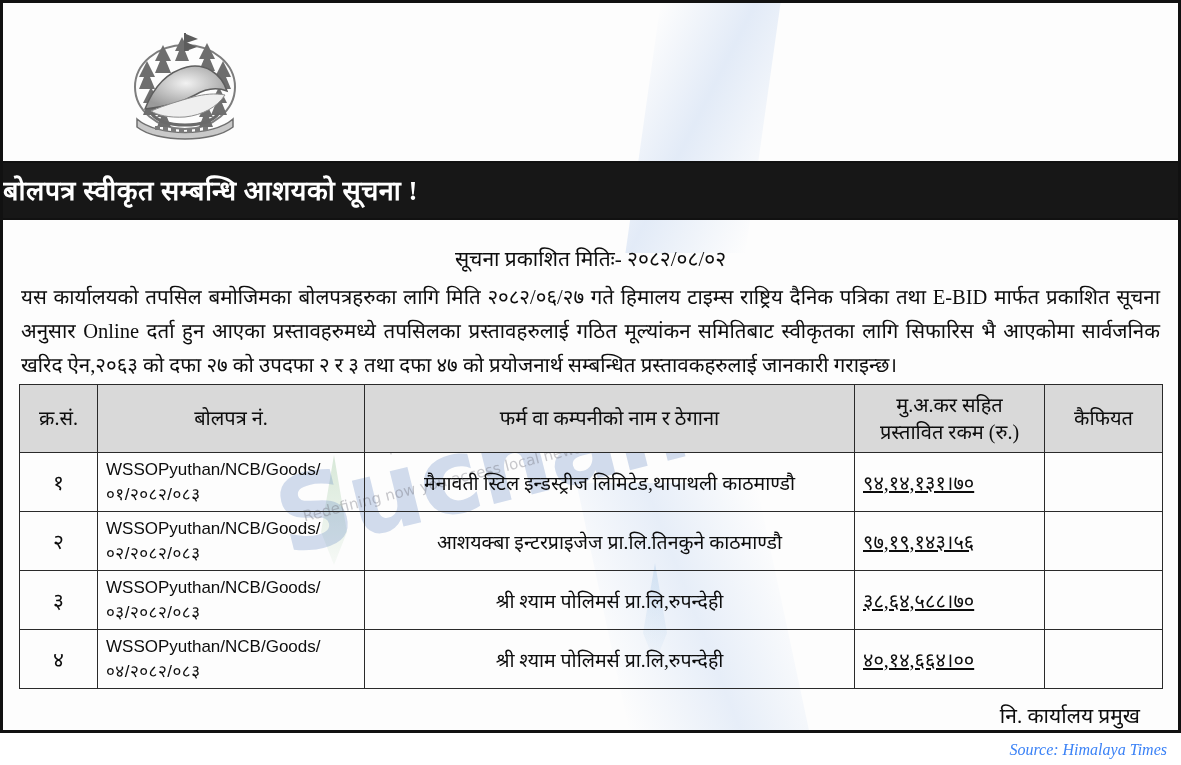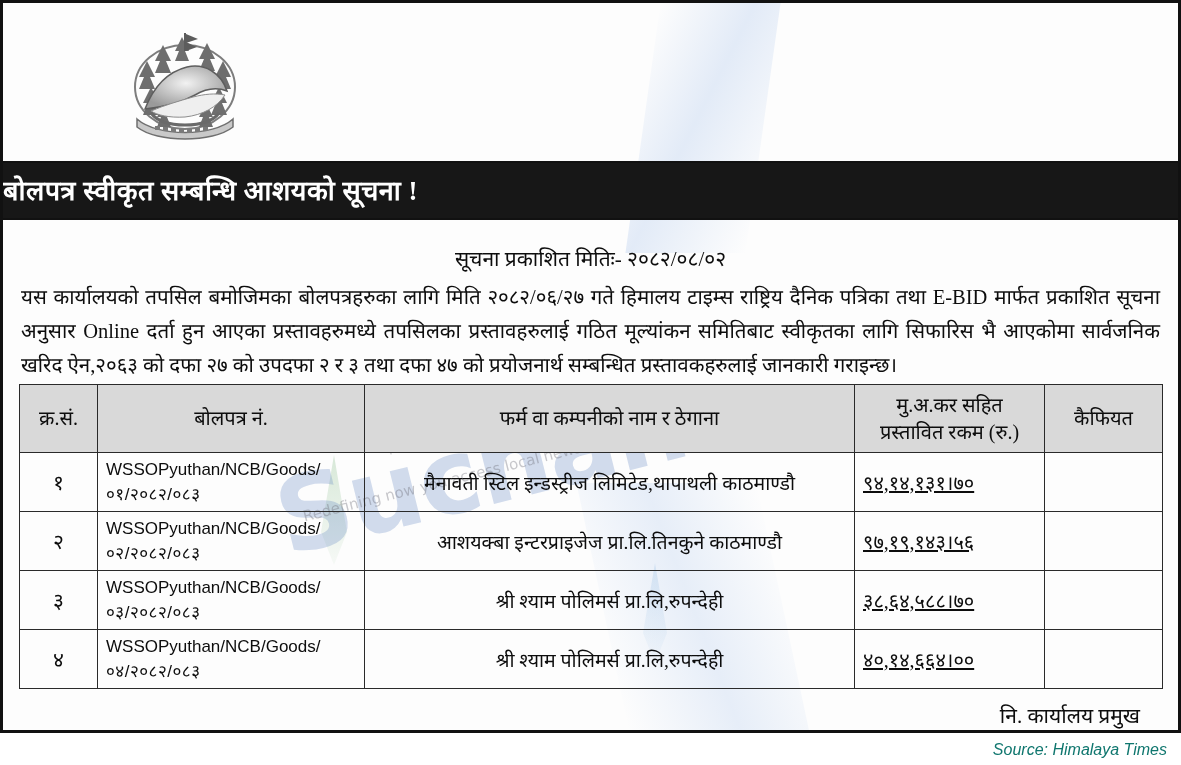--- a/index.html
+++ b/index.html
@@ -224,24 +224,24 @@
     text-align: right;
     font-size: 21px;
     padding: 10px 22px 0 0;
     position: relative;
     z-index: 4;
   }
 
   .source {
     position: absolute;
     right: 14px; bottom: 6px;
-    font-family: Liberation Sans, sans-serif;
+    font-family: Liberation Serif, serif;
     font-style: italic;
     font-size: 16px;
-    color: #0f766e;
+    color: #3b82f6;
   }
 </style>
 </head>
 <body>
 
 <div class="notice">
 
   <div class="wm-layer">
     <div class="wm-swoosh"></div>
     <div class="wm-swoosh2"></div>

